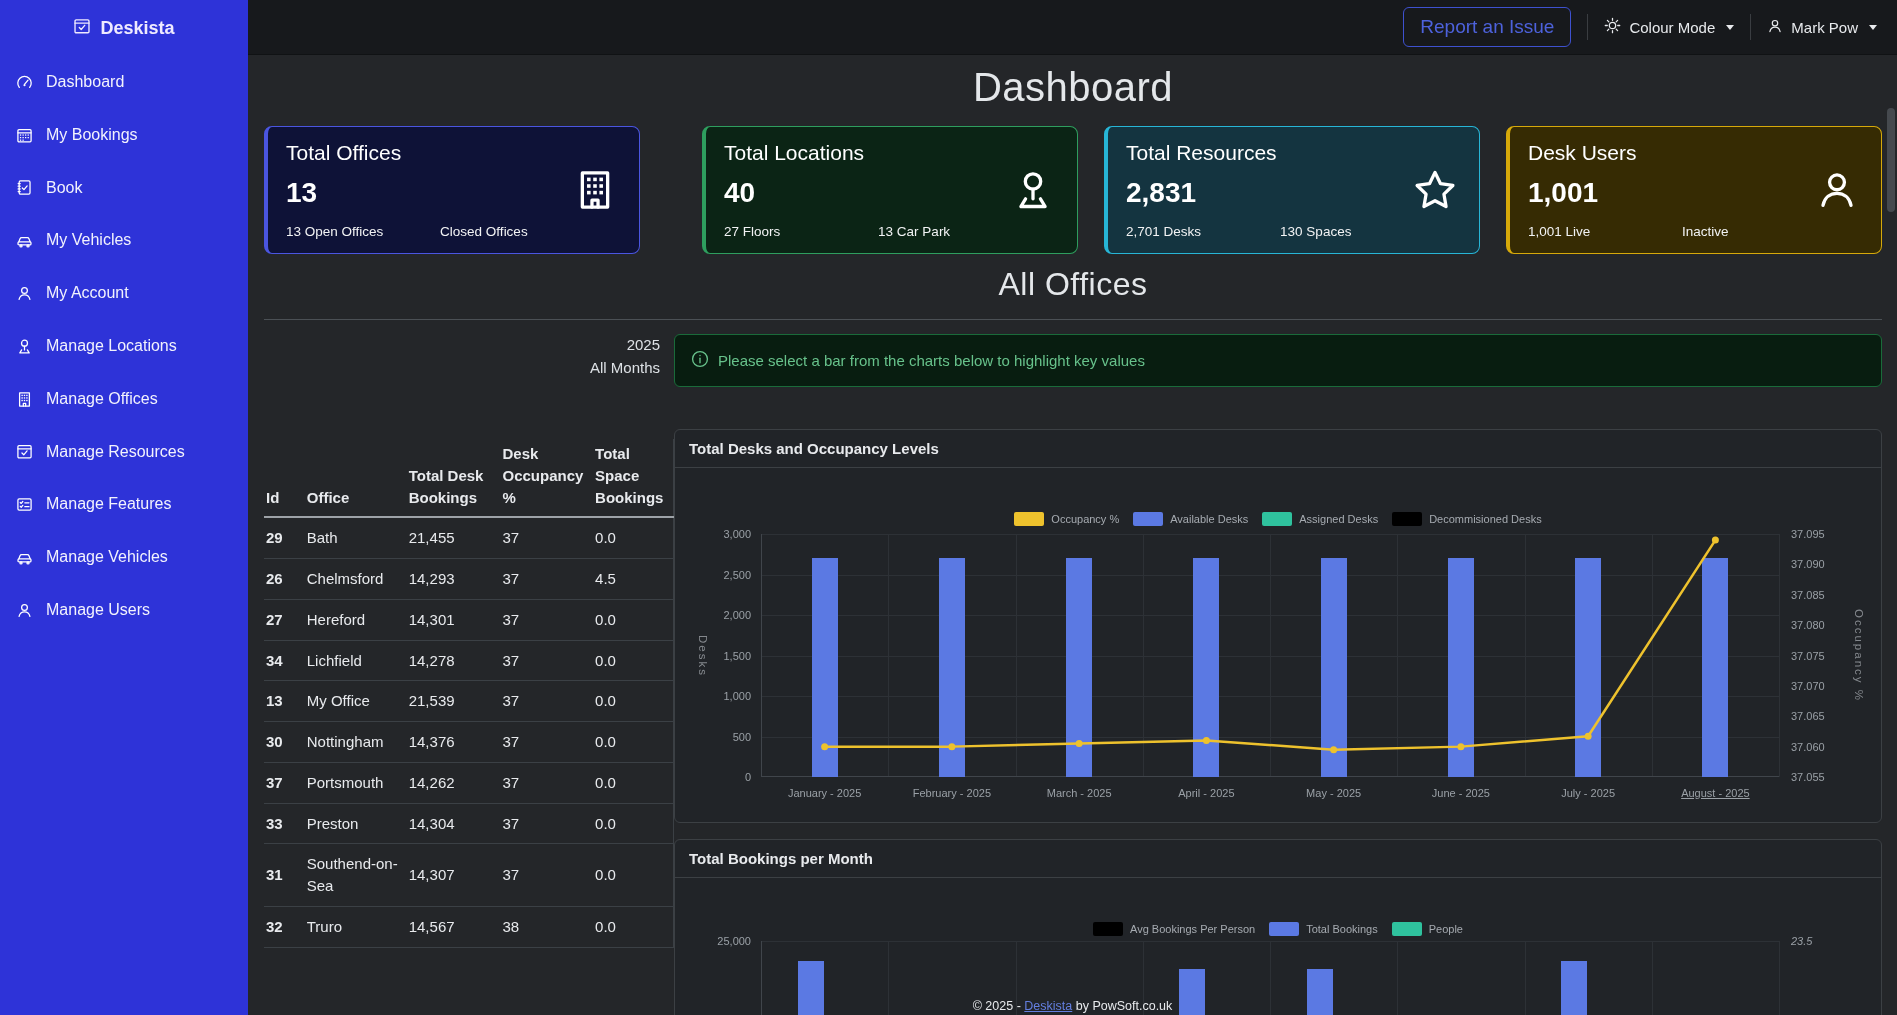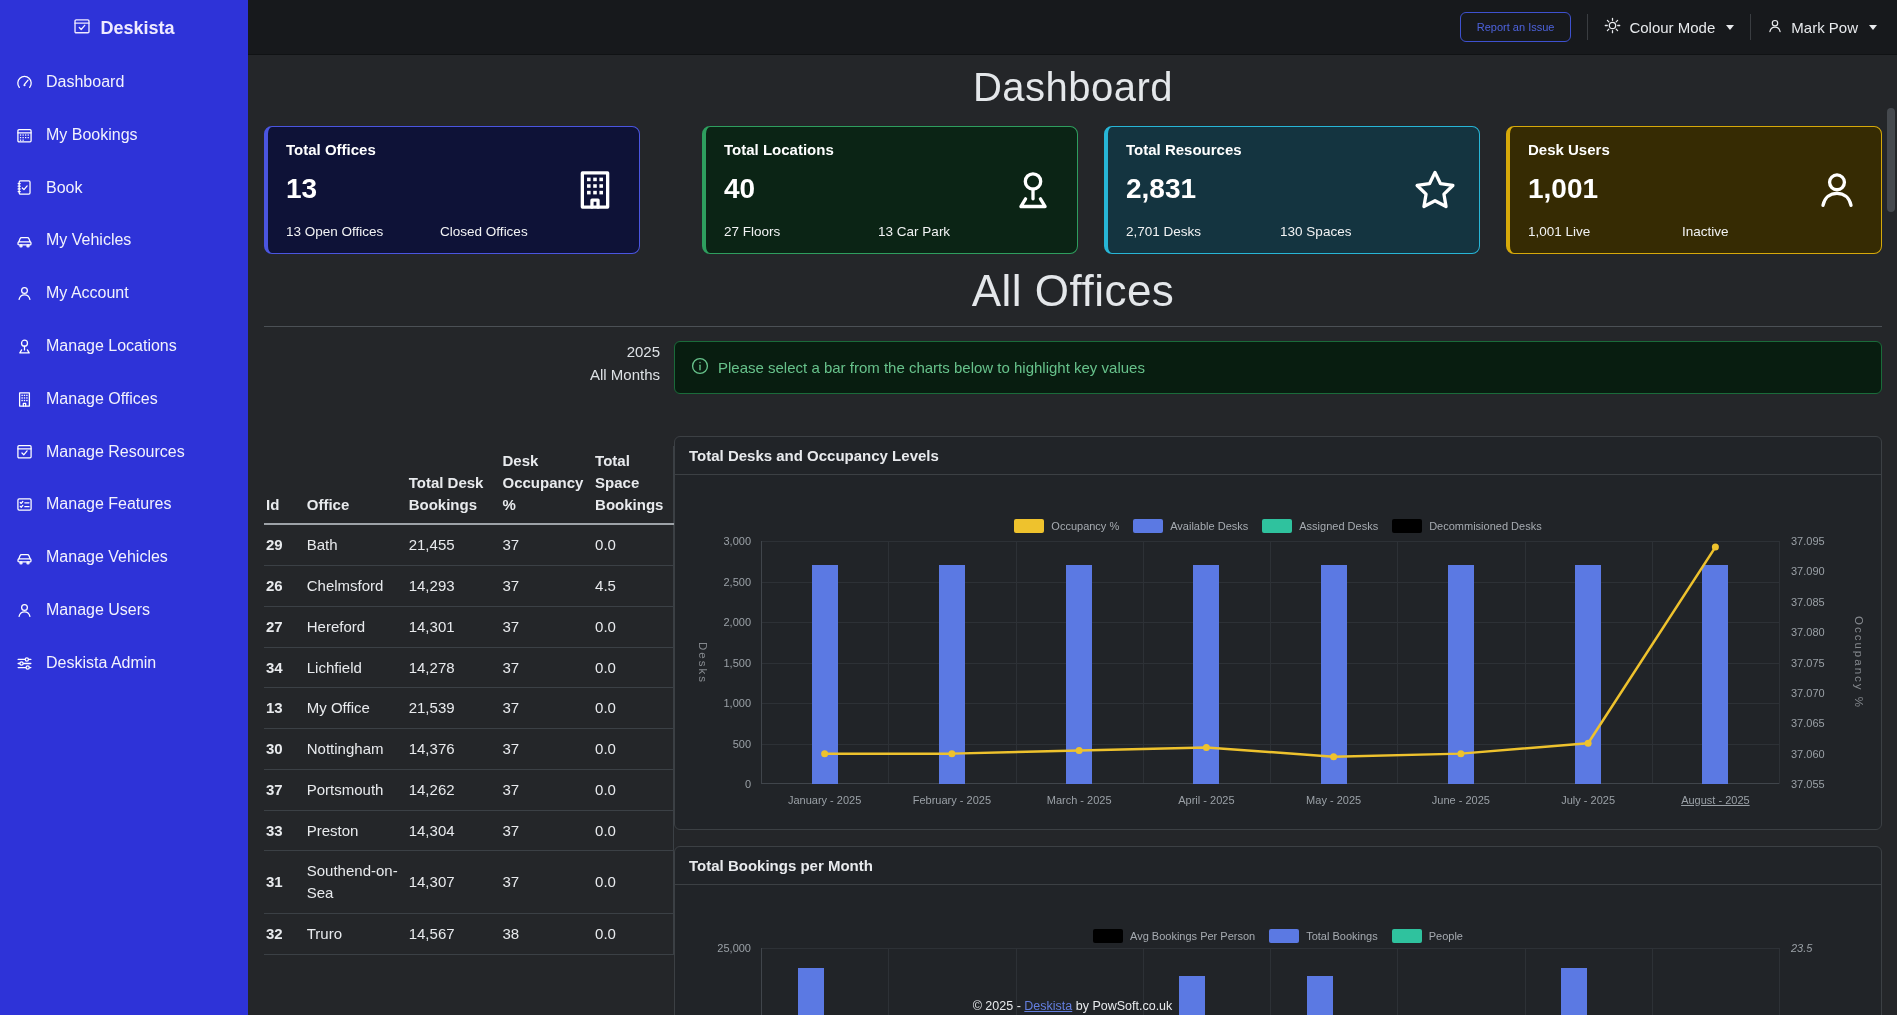--- a/index.html
+++ b/index.html
@@ -14,37 +14,37 @@
   .logo{height:56px;display:flex;align-items:center;justify-content:center;gap:9px;
         color:#efeaff;font-weight:bold;font-size:18px;}
   .side-nav{padding-top:0;}
   .nav-item{display:flex;align-items:center;gap:13px;padding:16px 16px;
             color:#f2f2fd;font-size:16px;cursor:pointer;line-height:1.3;}
   .nav-item .ic{display:flex;color:#ffffff;}
   
   .main{margin-left:248px;height:100%;}
   .topbar{height:54px;background:#17191c;border-bottom:1px solid #101214;
           display:flex;align-items:center;justify-content:flex-end;padding:0 20px;gap:16px;}
-  .report-btn{background:transparent;border:1px solid #3e51cf;color:#4d62dc;font-size:11px;
+  .report-btn{background:transparent;border:1px solid #3e51cf;color:#4d62dc;font-size:19px;
               padding:8px 16px;border-radius:6px;font-family:inherit;cursor:pointer;}
   .nav-divider{width:1px;height:26px;background:#3a3d41;}
   .nav-dd{display:flex;align-items:center;gap:8px;color:#e8eaed;font-size:15px;cursor:pointer;}
   .caret{width:0;height:0;border-left:4px solid transparent;border-right:4px solid transparent;
          border-top:5px solid #e8eaed;display:inline-block;margin-left:3px;}
   
   .content{padding:0 15px 0 16px;}
   .page-h{font-size:40px;font-weight:400;color:#e4e7ea;text-align:center;margin:10px 0 16px;letter-spacing:.5px;}
-  .section-h{font-size:44px;font-weight:400;color:#e4e7ea;text-align:center;margin:12px 0 10px;letter-spacing:.5px;}
+  .section-h{font-size:32px;font-weight:400;color:#e4e7ea;text-align:center;margin:12px 0 16px;letter-spacing:.5px;}
   hr.sep{border:0;border-top:1px solid #4b5055;margin:10px 0 0;}
   
   .cards-row{display:flex;gap:26px;margin:0 0 4px;}
   .stat-card{flex:1;border-radius:8px;padding:14px 18px;position:relative;height:128px;
              box-sizing:border-box;display:flex;flex-direction:column;justify-content:space-between;
              border:1px solid;border-left-width:4px;}
-  .stat-title{font-weight:bold;font-size:15px;color:#fff;}
+  .stat-title{font-weight:normal;font-size:21px;color:#fff;}
   .stat-value{font-weight:bold;font-size:28px;color:#fff;margin-top:-4px;}
   .stat-subs{display:flex;font-size:13.5px;color:#f2f3f4;}
   .stat-subs .s1{width:46%;}
   .stat-icon{position:absolute;right:22px;top:50%;transform:translateY(-50%);color:#fff;display:flex;}
   
   .main-row{display:flex;align-items:flex-start;}
   .left-col{width:410px;flex:0 0 410px;box-sizing:border-box;}
   .right-col{flex:1;min-width:0;}
   .filter-block{text-align:right;font-size:15px;color:#dde1e5;margin:14px 14px 0 0;line-height:1.5;}
   
@@ -229,31 +229,20 @@
         <span>Manage Vehicles</span>
       </div>
       <div class="nav-item">
         <span class="ic">
           <svg viewBox="0 0 16 16" width="17" height="17" fill="none" stroke="currentColor" stroke-width="1.2" stroke-linecap="round" stroke-linejoin="round">
             <circle cx="8" cy="5.2" r="2.7"></circle>
             <path d="M2.9 13.6c.6-2.9 2.7-4.4 5.1-4.4s4.5 1.5 5.1 4.4"></path>
           </svg>
         </span>
         <span>Manage Users</span>
-      </div>
-      <div class="nav-item">
-        <span class="ic">
-          <svg viewBox="0 0 16 16" width="17" height="17" fill="none" stroke="currentColor" stroke-width="1.2" stroke-linecap="round" stroke-linejoin="round">
-            <path d="M2 4.2h12M2 8h12M2 11.8h12"></path>
-            <circle cx="10.2" cy="4.2" r="1.5" fill="#2e33d8"></circle>
-            <circle cx="5.2" cy="8" r="1.5" fill="#2e33d8"></circle>
-            <circle cx="11" cy="11.8" r="1.5" fill="#2e33d8"></circle>
-          </svg>
-        </span>
-        <span>Deskista Admin</span>
       </div>
     </nav>
 </div>
 
 <div class="main">
   <header class="topbar">
     <button class="report-btn">Report an Issue</button>
     <span class="nav-divider"></span>
     <div class="nav-dd">
       <span class="ic"><svg viewBox="0 0 16 16" width="17" height="17" fill="none" stroke="currentColor" stroke-width="1.2" stroke-linecap="round" stroke-linejoin="round">

